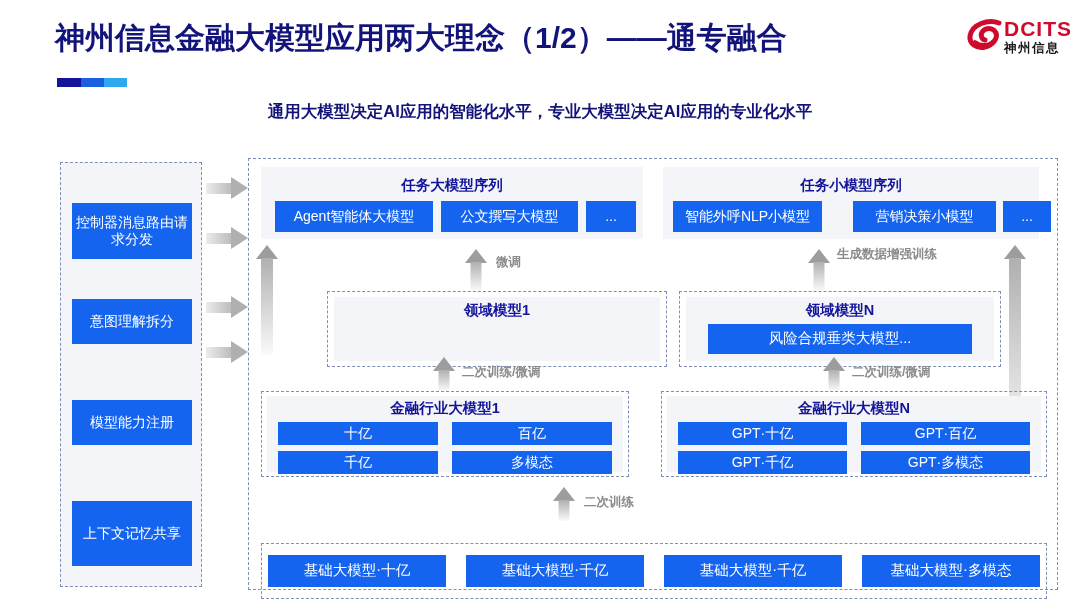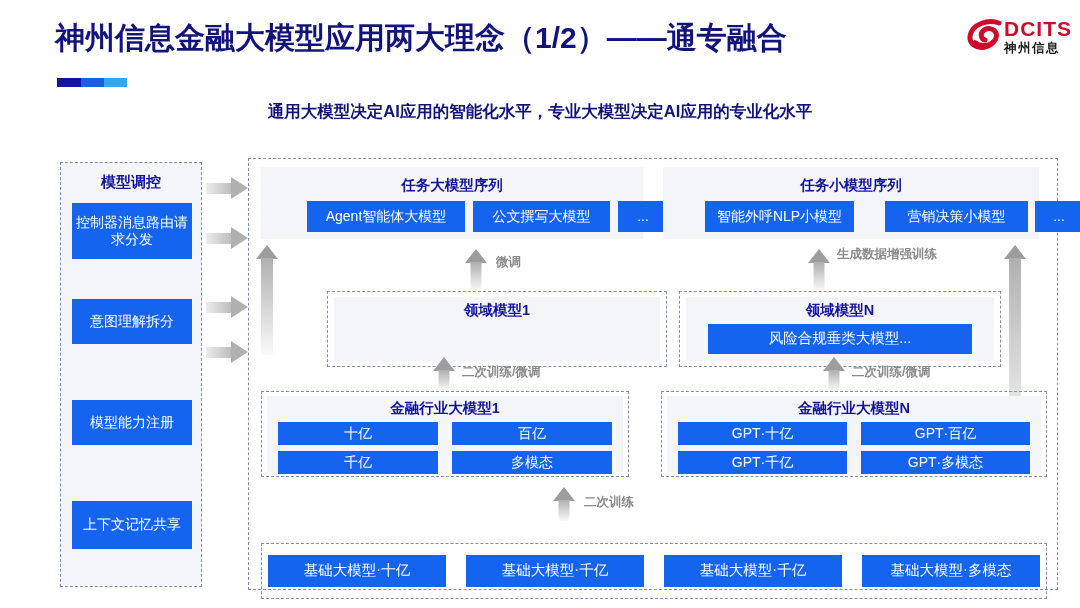--- a/index.html
+++ b/index.html
@@ -47,37 +47,37 @@
   }
   .dashed{border:1px dashed #7e8fb5;box-sizing:border-box;}
 
   
   #sidebar{position:absolute;left:60px;top:162px;width:142px;height:425px;}
   #sidebar .panel-title{position:absolute;left:0;right:0;top:10px;font-size:15px;}
   #sidebar .bluebox{position:absolute;left:11px;width:120px;}
   .sb0{top:40px;height:56px;}
   .sb1{top:136px;height:45px;}
   .sb2{top:237px;height:45px;}
-  .sb3{top:338px;height:48px;}
+  .sb3{top:338px;height:65px;}
 
   
   .rarrow{position:absolute;width:42px;height:22px;}
   .rarrow .shaft{position:absolute;left:0;top:6px;width:27px;height:11px;
     background:linear-gradient(to right,#ececec,#b9b9b9);}
   .rarrow .head{position:absolute;left:25px;top:0;width:0;height:0;
     border-top:11px solid transparent;border-bottom:11px solid transparent;
     border-left:17px solid #b0b0b0;}
 
   
   #main-frame{position:absolute;left:248px;top:158px;width:810px;height:432px;}
 
   
   .r1{position:absolute;top:8px;height:72px;}
   .r1 .panel-title{position:absolute;left:0;right:0;top:9px;text-align:center;}
-  .r1 .bluebox{position:absolute;top:34px;height:31px;font-size:14px;margin-left:32px;}
+  .r1 .bluebox{position:absolute;top:34px;height:31px;font-size:14px;}
 
   #panel-task-large{left:12px;width:382px;}
   #panel-task-small{left:414px;width:376px;}
 
   
   .r2{position:absolute;top:132px;height:76px;}
   .r2 .inner{position:absolute;left:6px;right:6px;top:5px;bottom:5px;background:#f3f5f8;}
   .r2 .panel-title{position:absolute;left:0;right:0;top:9px;}
   .r2 .bluebox{position:absolute;left:28px;right:28px;top:32px;height:30px;font-size:14.5px;}
   #panel-domain-1{left:78px;width:340px;}
@@ -130,21 +130,20 @@
       <path d="M9 26 C14 30 22 30 27 26" fill="none" stroke="#cf0a2c" stroke-width="4" stroke-linecap="round"></path>
     </svg>
   </div>
   <div class="logo-txt">
     <span class="logo-dcits">DCITS</span>
     <span class="logo-cn">神州信息</span>
   </div>
 </div>
 
 <div id="sidebar" class="panel dashed">
-  <div class="panel-title">模型调控</div>
   <div class="bluebox sb0">控制器消息路由请求分发</div>
   <div class="bluebox sb1">意图理解拆分</div>
   <div class="bluebox sb2">模型能力注册</div>
   <div class="bluebox sb3">上下文记忆共享</div>
 </div>
 
 <div class="rarrow" style="left:206px;top:177px;">
     <span class="shaft"></span>
     <span class="head"></span>
   </div>

